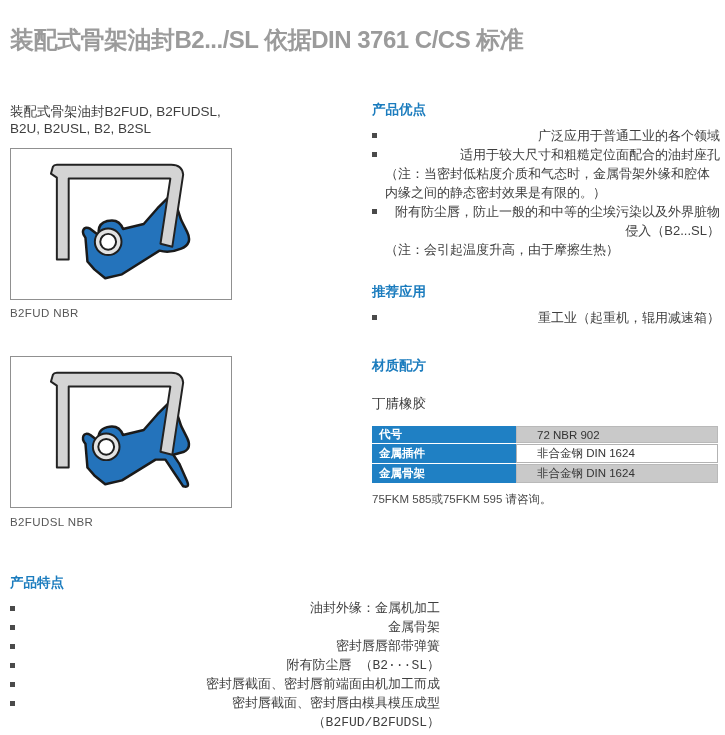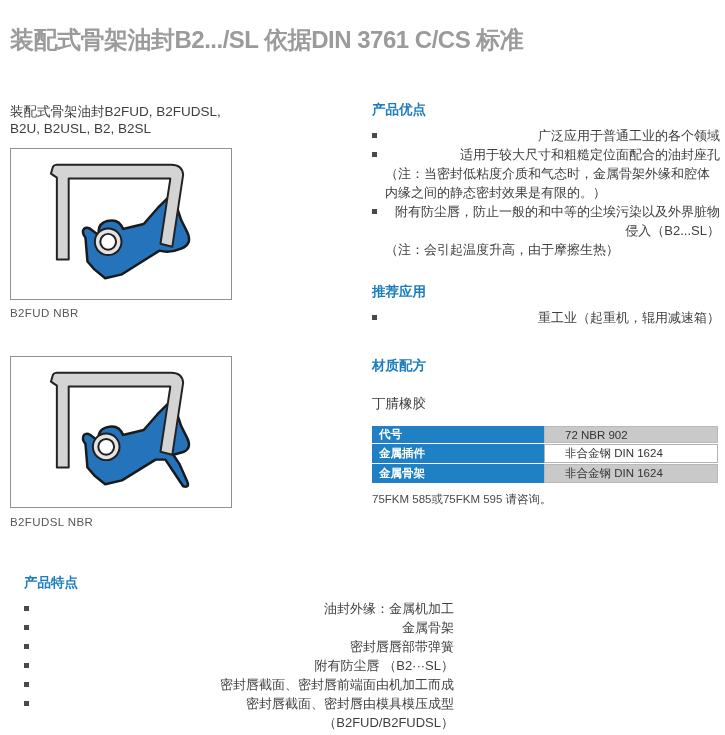--- a/index.html
+++ b/index.html
@@ -66,31 +66,31 @@
     font-size:13px;line-height:19px;color:var(--text);
     padding-left:13px;white-space:pre-line;
   }
   .material-name{font-size:13.5px;color:var(--text);margin-top:20px;}
   table.material-table{
     width:346px;margin-top:12px;border-collapse:separate;border-spacing:0 1px;
     font-size:11.5px;
   }
   table.material-table td{height:15px;vertical-align:middle;}
   td.m-label{
-    width:172px;background:var(--table-blue);color:#fff;font-weight:bold;
+    width:144px;background:var(--table-blue);color:#fff;font-weight:bold;
     padding:1px 7px;
   }
   td.m-value{
     color:#333;padding:1px 20px;border:1px solid #b3b3b3;background:#fff;
   }
   tr:nth-child(odd) td.m-value{background:var(--cell-gray);border-color:#b9b9b9;}
   .table-footnote{margin-top:8px;font-size:11.5px;color:#4a4a4a;}
 
   
-  .features{position:absolute;left:24px;top:574px;width:430px;}
+  .features{position:absolute;left:10px;top:574px;width:430px;font-family:Liberation Mono, monospace;}
 </style>
 </head>
 <body>
 
 <div class="page">
 
   <div class="page-title">装配式骨架油封B2.../SL 依据DIN 3761 C/CS 标准</div>
 
   <div class="intro">装配式骨架油封B2FUD, B2FUDSL, B2U, B2USL, B2, B2SL</div>
 

